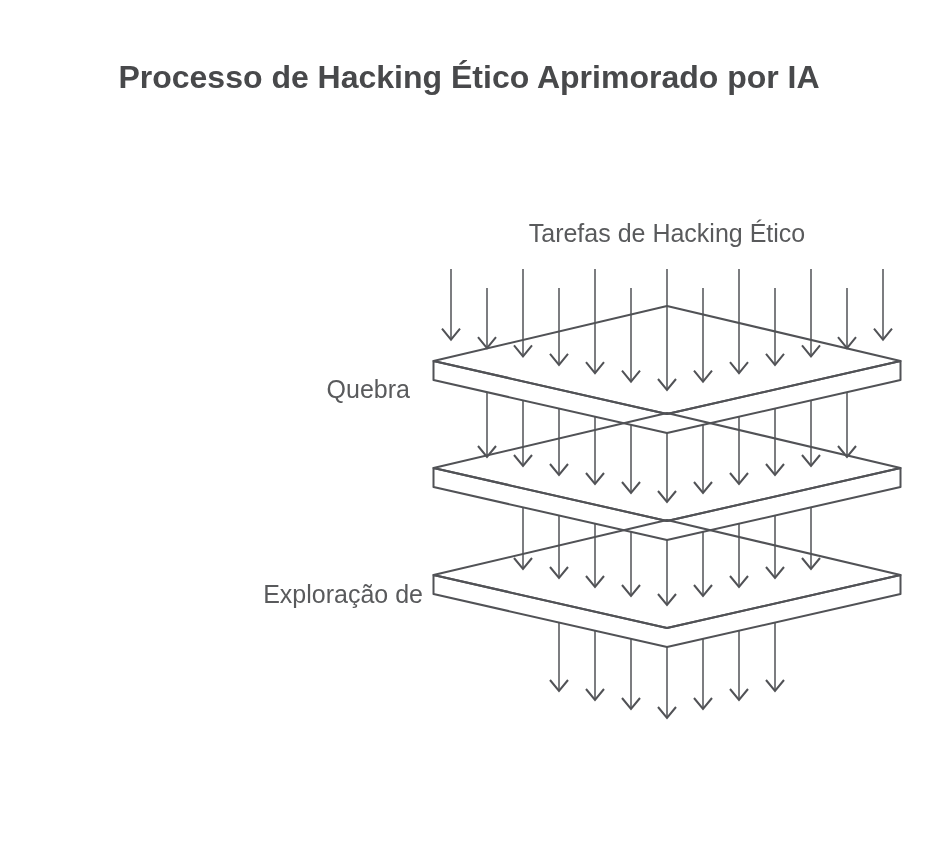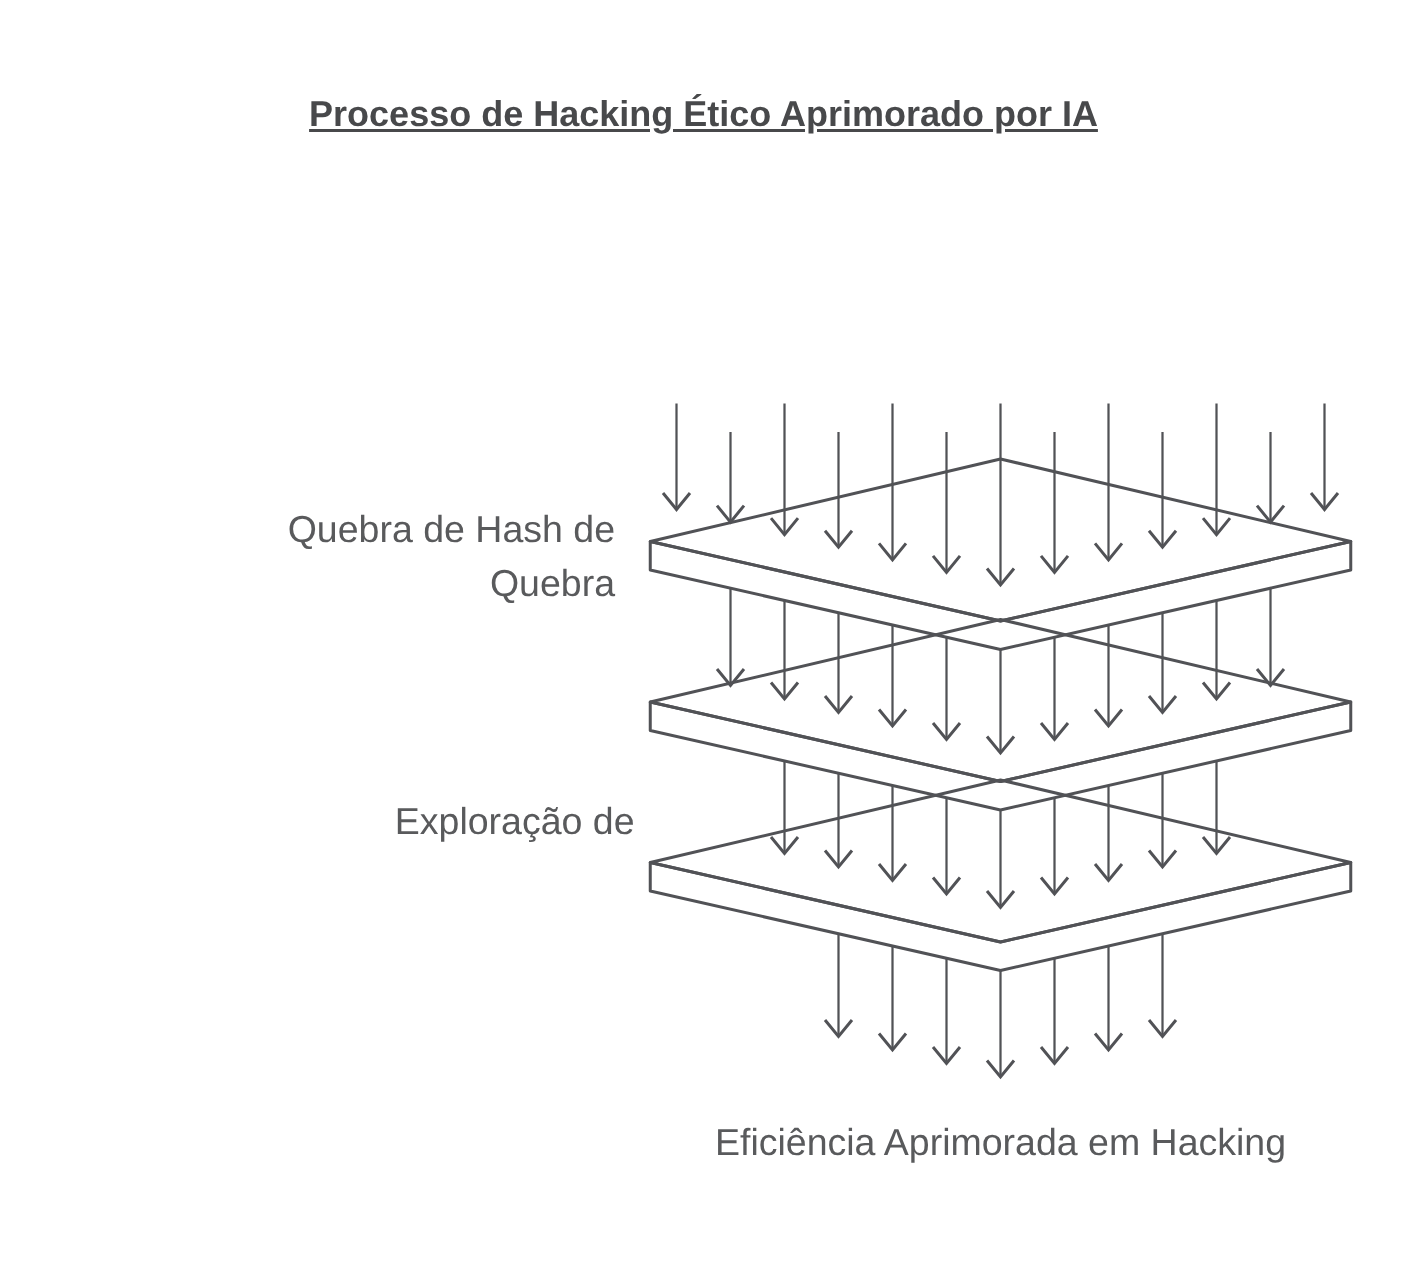--- a/index.html
+++ b/index.html
@@ -10,25 +10,24 @@
     background: var(--bg-color, #ffffff);
     font-family: "Liberation Sans", sans-serif;
     overflow: hidden;
   }
   .title {
     position: absolute;
     left: 0; right: 0;
     top: 57px;
     margin: 0;
     text-align: center;
-    font-size: 24px;
+    font-size: 32px;
     font-weight: bold;
     line-height: 40px;
     color: var(--title-color, #48494b);
-    text-decoration: underline;
   }
   .label {
     position: absolute;
     font-size: 25px;
     line-height: 36px;
     color: var(--label-color, #595a5c);
   }
   .top-label {
     left: 667px;
     top: 215px;
@@ -37,21 +36,21 @@
   }
   .bottom-label {
     left: 667px;
     top: 744px;
     transform: translateX(-50%);
     white-space: nowrap;
   }
   .side-label { text-align: right; }
   .label-1 { right: 528px; top: 335px; }
   .label-2 { right: 522px; top: 462px; white-space: nowrap; }
-  .label-3 { right: 515px; top: 530px; }
+  .label-3 { right: 515px; top: 576px; }
   #diagram-svg {
     position: absolute;
     left: 0; top: 0;
     width: 938px;
     height: 848px;
   }
   .plate {
     fill: none;
     stroke: var(--stroke-color, #515256);
     stroke-width: 2;
@@ -68,32 +67,32 @@
     stroke-width: 2;
   }
 </style>
 </head>
 <body>
 
 <div class="canvas">
 
   <h1 class="title">Processo de Hacking Ético Aprimorado por IA</h1>
 
+  <div class="label top-label">Tarefas de Hacking Ético</div>
 
   <div class="label side-label label-1">
-    <span>Quebra de Hash de</span><br>
+    <br>
     <span>Quebra</span>
   </div>
 
 
   <div class="label side-label label-3">
     <span>Exploração de</span><br>
   </div>
 
-  <div class="label bottom-label">Eficiência Aprimorada em Hacking</div>
 
   <svg id="diagram-svg" viewBox="0 0 938 848">
       <g>
         <polygon class="plate" points="433.5,361 667,414 900.5,361 900.5,380 667,433 433.5,380"></polygon>
         <polygon class="plate" points="667,306 900.5,361 667,414 433.5,361"></polygon>
       </g>
       <g>
         <polygon class="plate" points="433.5,468 667,521 900.5,468 900.5,487 667,540 433.5,487"></polygon>
         <polygon class="plate" points="667,413 900.5,468 667,521 433.5,468"></polygon>
       </g>

